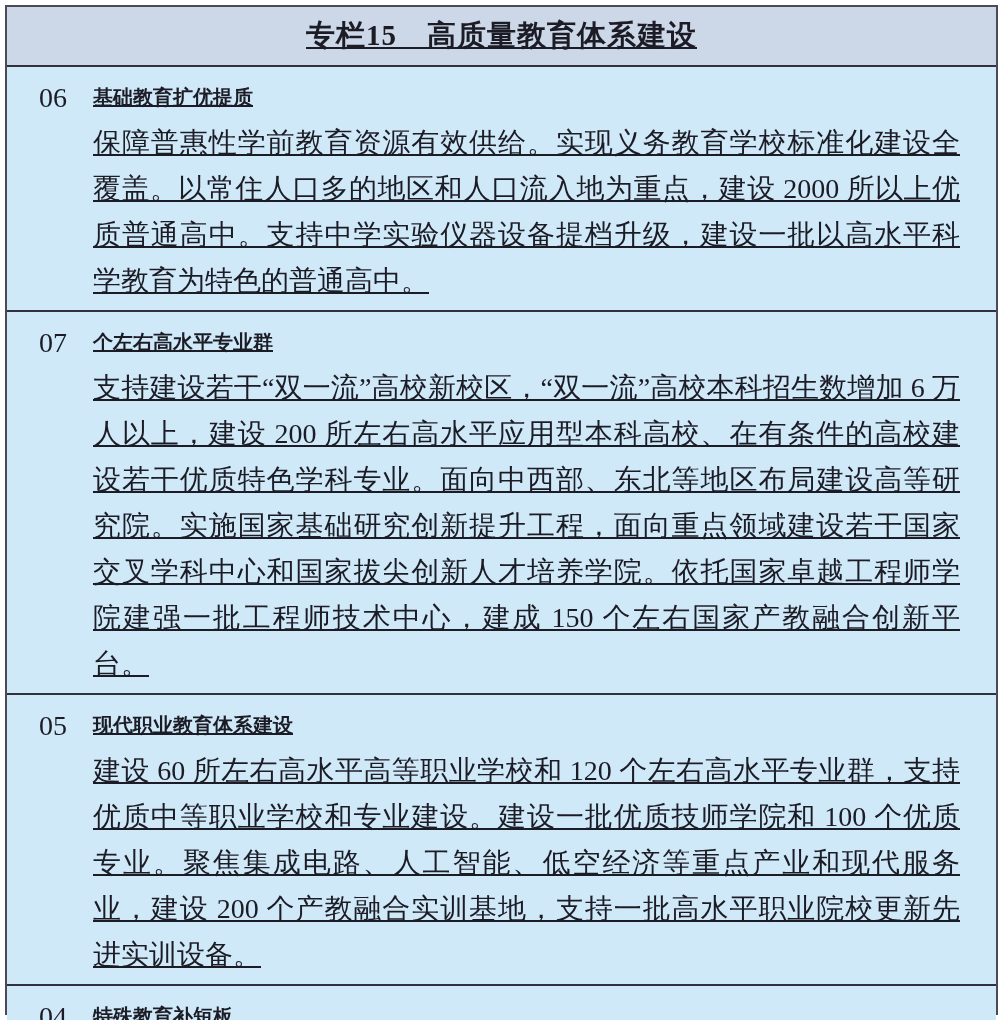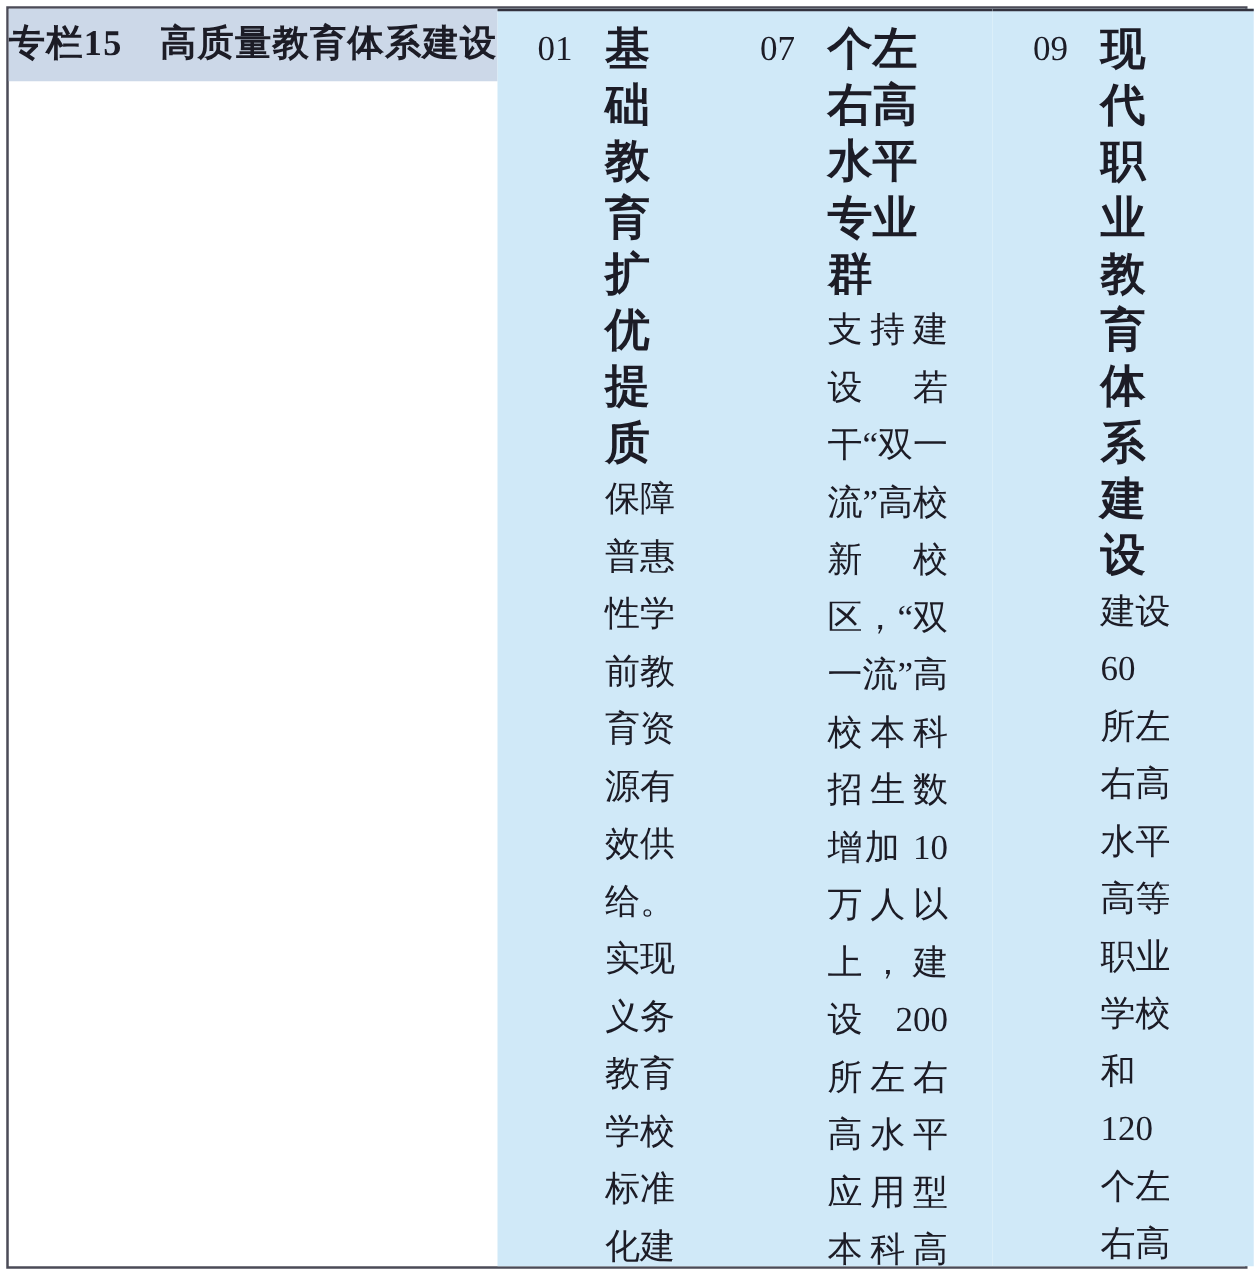--- a/index.html
+++ b/index.html
@@ -24,21 +24,22 @@
     background: #ffffff;
   }
   .panel {
     position: absolute;
     left: 5px;
     top: 5px;
     width: 993px;
     height: 1010px;
     border: 2px solid var(--border-color);
     display: flex;
-    flex-direction: row;
+    flex-direction: column;
+    text-decoration: underline;
   }
   .panel-header {
     background: var(--header-bg);
     text-align: center;
     font-weight: bold;
     font-size: 29px;
     line-height: 56px;
     height: 58px;
     flex: 0 0 auto;
     letter-spacing: 1px;
@@ -52,54 +53,54 @@
   }
   .num {
     position: absolute;
     left: 32px;
     top: 8px;
     font-size: 28px;
     line-height: 45px;
   }
   .sec-title {
     margin: 0 0 0 50px;
-    font-size: 36px;
+    font-size: 20px;
     font-weight: bold;
     line-height: 45px;
   }
   .sec-body {
     margin: 0 0 0 50px;
     font-size: 28px;
     line-height: 46px;
     text-align: justify;
     text-justify: inter-character;
   }
 </style>
 </head>
 <body>
 
 <div class="page">
   <div class="panel">
 
     <div class="panel-header">专栏15　高质量教育体系建设</div>
 
     <section class="row">
-      <div class="num">01</div>
+      <div class="num">06</div>
       <h2 class="sec-title">基础教育扩优提质</h2>
       <p class="sec-body">保障普惠性学前教育资源有效供给。实现义务教育学校标准化建设全覆盖。以常住人口多的地区和人口流入地为重点，建设 2000 所以上优质普通高中。支持中学实验仪器设备提档升级，建设一批以高水平科学教育为特色的普通高中。</p>
     </section>
 
     <section class="row">
       <div class="num">07</div>
       <h2 class="sec-title">个左右高水平专业群</h2>
-      <p class="sec-body">支持建设若干“双一流”高校新校区，“双一流”高校本科招生数增加 10 万人以上，建设 200 所左右高水平应用型本科高校、在有条件的高校建设若干优质特色学科专业。面向中西部、东北等地区布局建设高等研究院。实施国家基础研究创新提升工程，面向重点领域建设若干国家交叉学科中心和国家拔尖创新人才培养学院。依托国家卓越工程师学院建强一批工程师技术中心，建成 150 个左右国家产教融合创新平台。</p>
+      <p class="sec-body">支持建设若干“双一流”高校新校区，“双一流”高校本科招生数增加 6 万人以上，建设 200 所左右高水平应用型本科高校、在有条件的高校建设若干优质特色学科专业。面向中西部、东北等地区布局建设高等研究院。实施国家基础研究创新提升工程，面向重点领域建设若干国家交叉学科中心和国家拔尖创新人才培养学院。依托国家卓越工程师学院建强一批工程师技术中心，建成 150 个左右国家产教融合创新平台。</p>
     </section>
 
     <section class="row">
-      <div class="num">09</div>
+      <div class="num">05</div>
       <h2 class="sec-title">现代职业教育体系建设</h2>
       <p class="sec-body">建设 60 所左右高水平高等职业学校和 120 个左右高水平专业群，支持优质中等职业学校和专业建设。建设一批优质技师学院和 100 个优质专业。聚焦集成电路、人工智能、低空经济等重点产业和现代服务业，建设 200 个产教融合实训基地，支持一批高水平职业院校更新先进实训设备。</p>
     </section>
 
     <section class="row">
       <div class="num">04</div>
       <h2 class="sec-title">特殊教育补短板</h2>
 
     </section>
 

